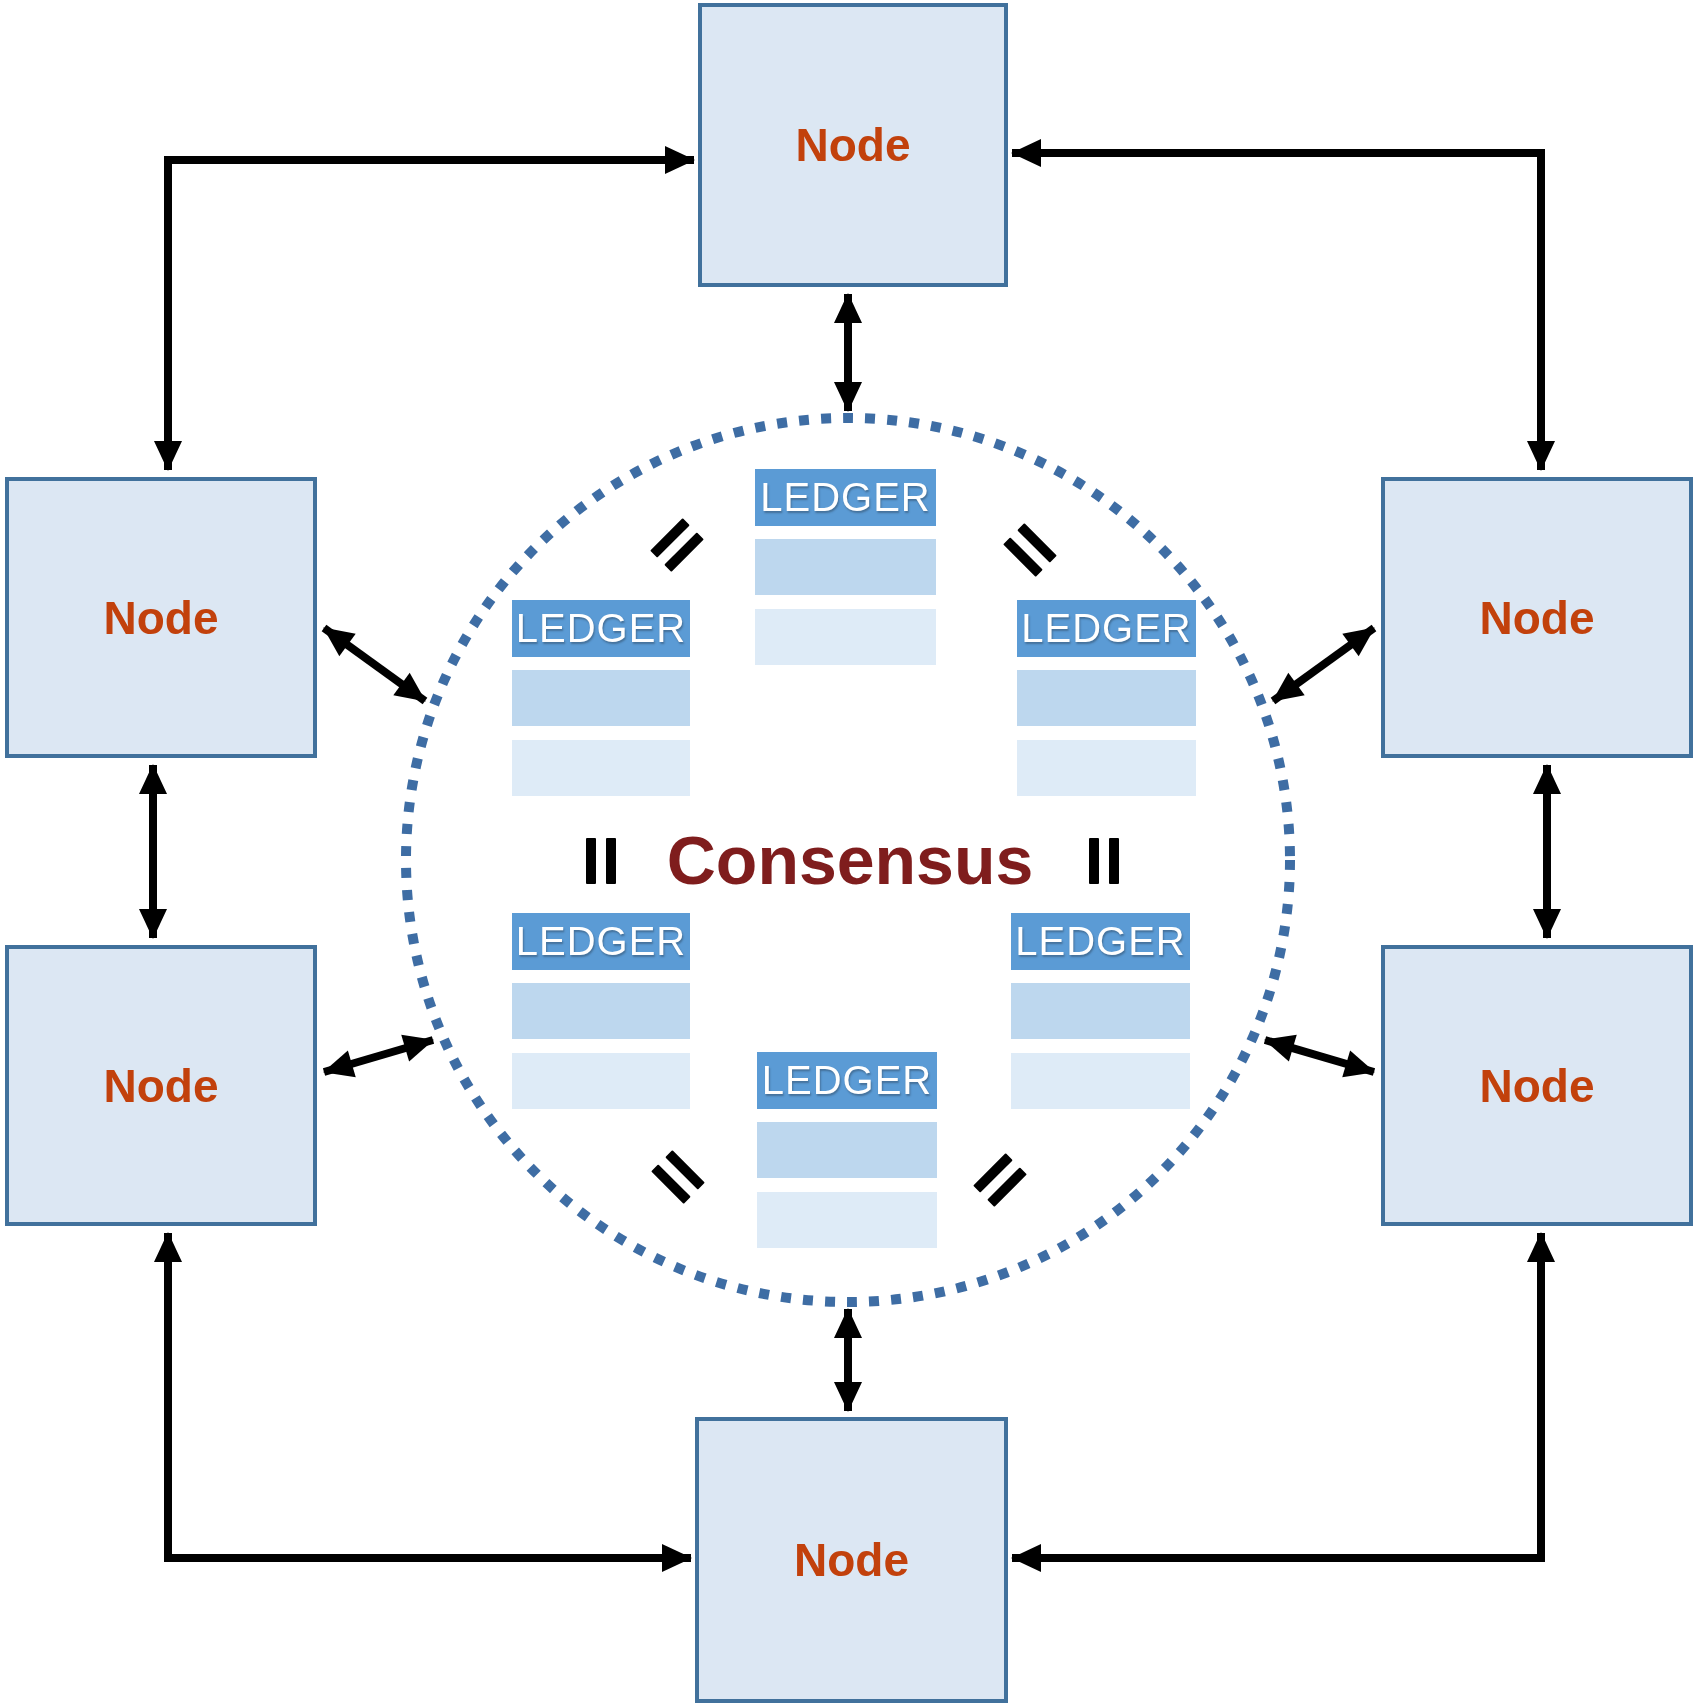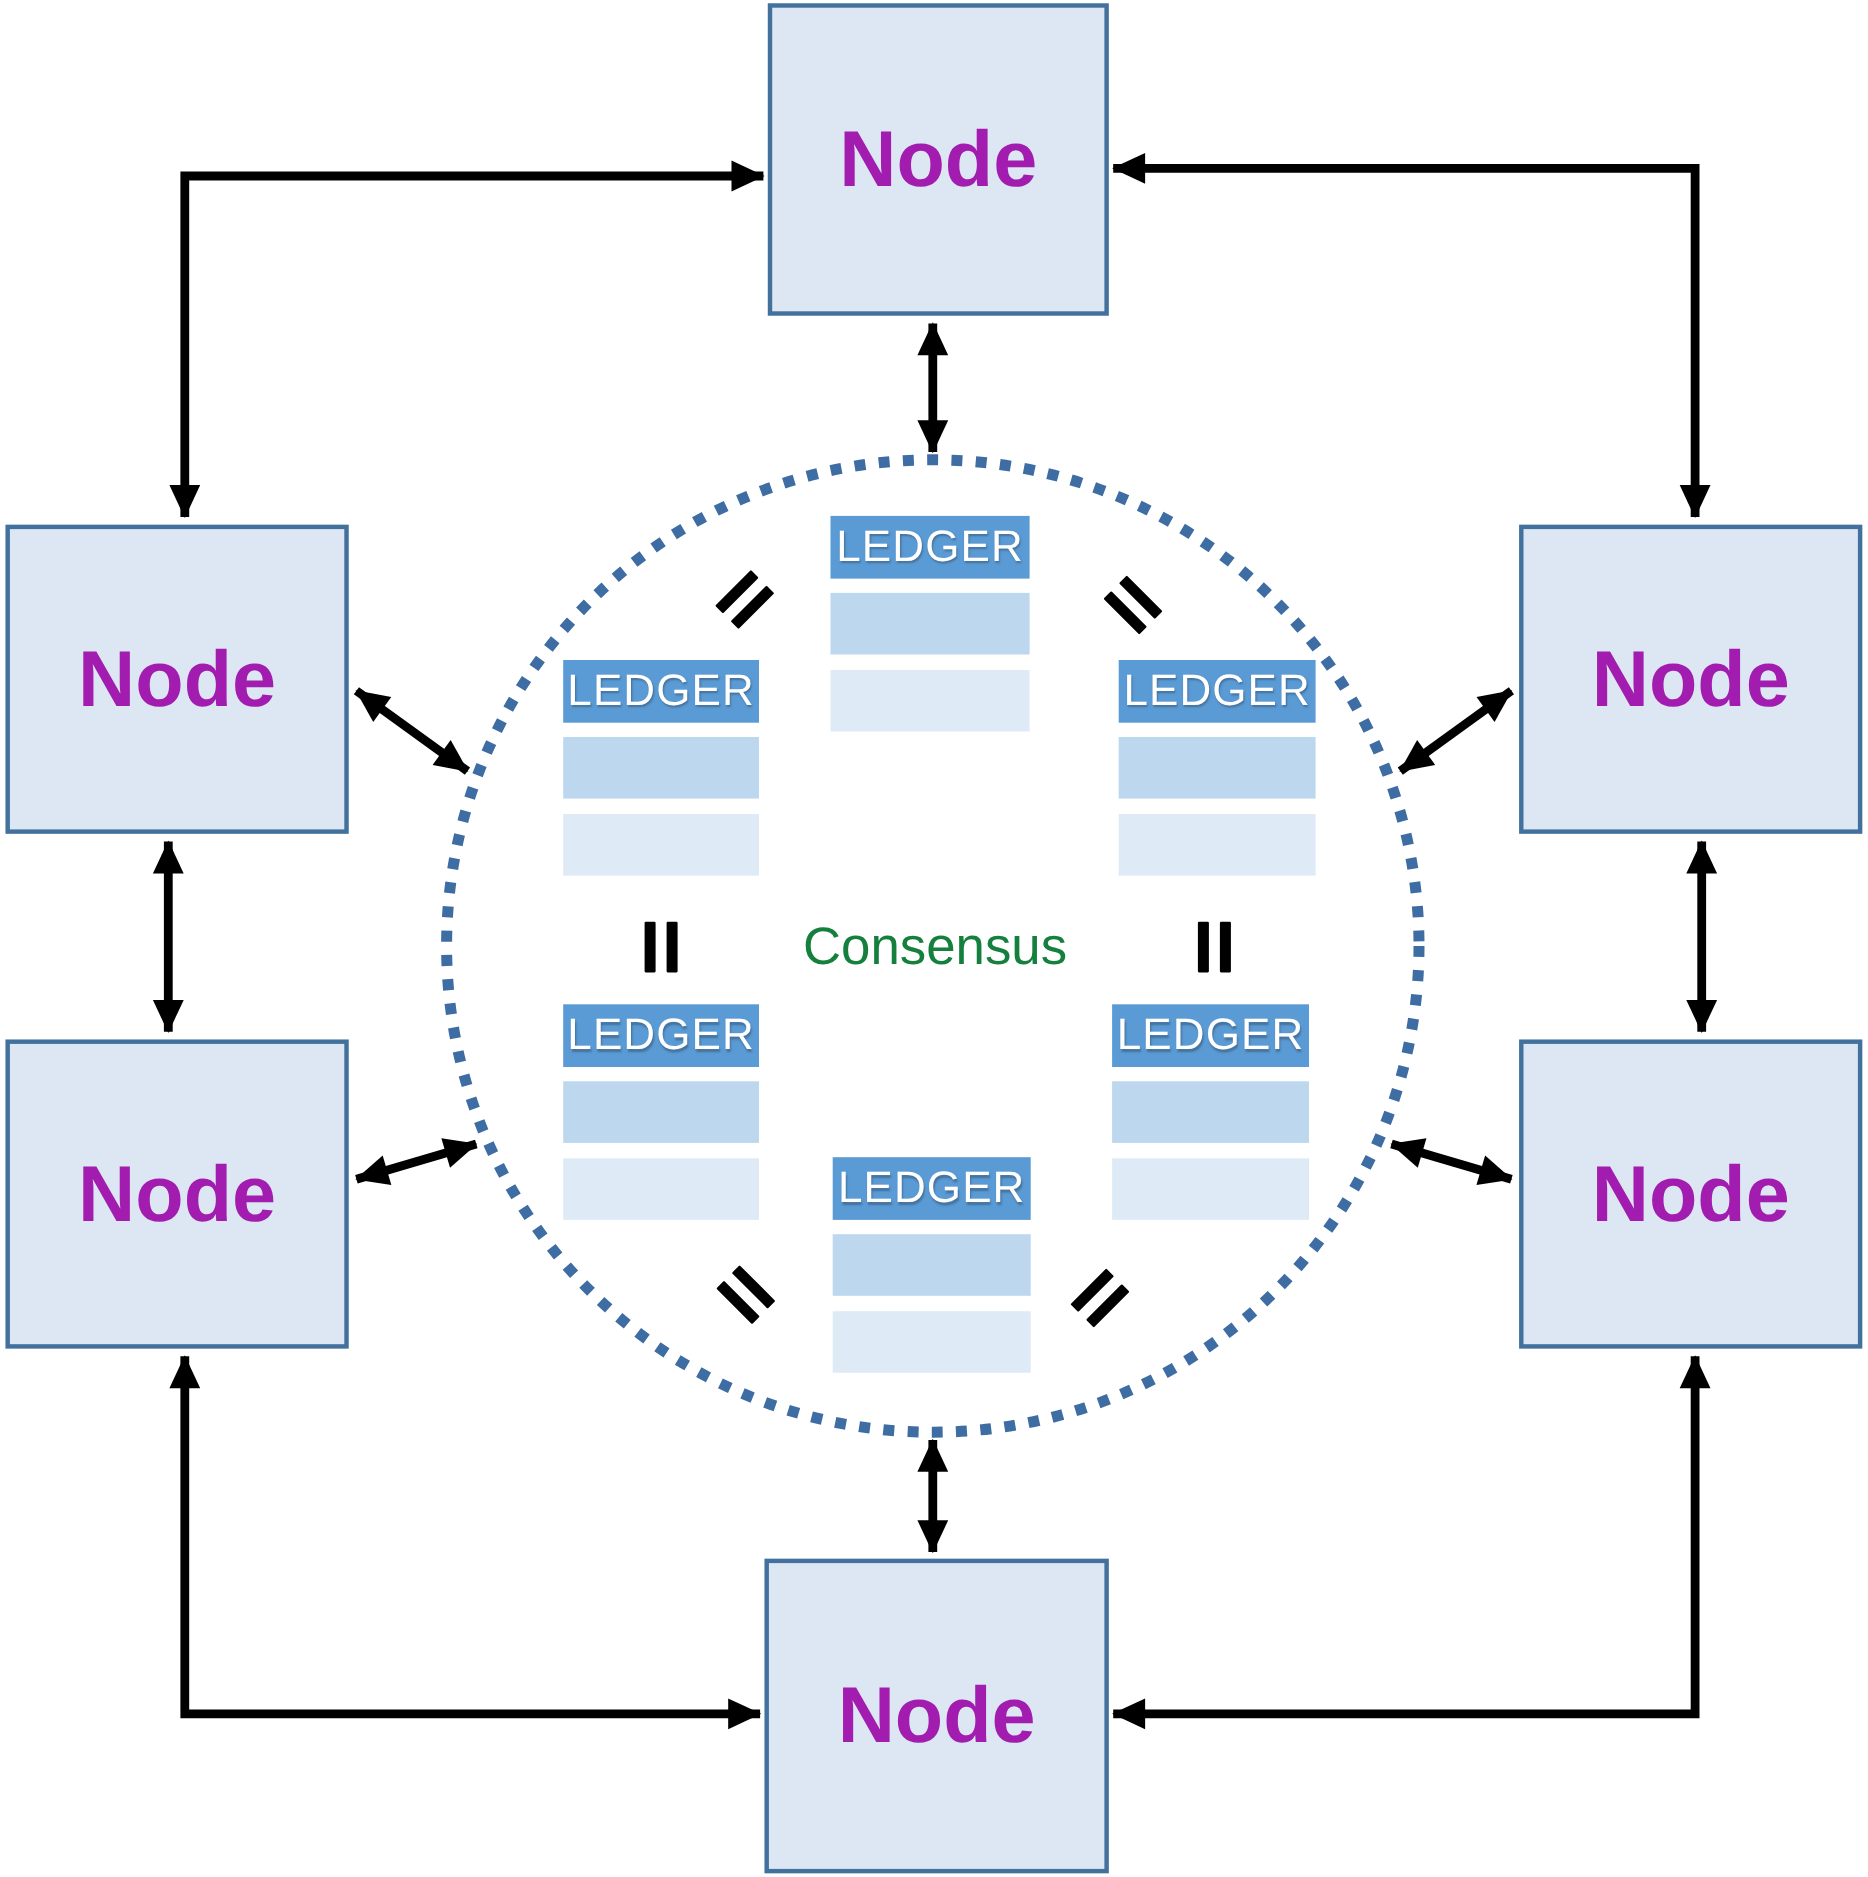--- a/index.html
+++ b/index.html
@@ -12,21 +12,21 @@
   }
   svg.connectors{position:absolute;left:0;top:0;width:1698px;height:1706px;}
 
   
   .node{
     position:absolute;
     background:#dce7f3;
     border:4px solid #41719c;
     box-sizing:border-box;
     display:flex;align-items:center;justify-content:center;
-    font-weight:700;font-size:72px;color:#a21caf;
+    font-weight:700;font-size:46px;color:#c2410c;
     letter-spacing:0px;
   }
   .node-top{left:698px;top:3px;width:310px;height:284px;}
   .node-left-upper{left:5px;top:477px;width:312px;height:281px;}
   .node-right-upper{left:1381px;top:477px;width:312px;height:281px;}
   .node-left-lower{left:5px;top:945px;width:312px;height:281px;}
   .node-right-lower{left:1381px;top:945px;width:312px;height:281px;}
   .node-bottom{left:695px;top:1417px;width:313px;height:286px;}
 
   
@@ -44,21 +44,21 @@
   .ledger-lu{left:512px;top:600px;width:178px;}
   .ledger-ru{left:1017px;top:600px;width:179px;}
   .ledger-ll{left:512px;top:913px;width:178px;}
   .ledger-rl{left:1011px;top:913px;width:179px;}
   .ledger-bc{left:757px;top:1052px;width:180px;}
 
   
   .consensus{
     position:absolute;left:668px;top:822px;width:364px;height:76px;
     display:flex;align-items:center;justify-content:center;
-    font-size:48px;font-weight:400;color:#15803d;white-space:nowrap;
+    font-size:68px;font-weight:700;color:#7f1d1d;white-space:nowrap;
   }
 
   
   .equals{
     position:absolute;width:46px;height:30px;
     display:flex;flex-direction:column;justify-content:space-between;
   }
   .equals .bar{height:10px;background:#000000;border-radius:1px;}
   .eq-tl{left:654px;top:530px;transform:rotate(-45deg);}
   .eq-tr{left:1007px;top:535px;transform:rotate(45deg);}

